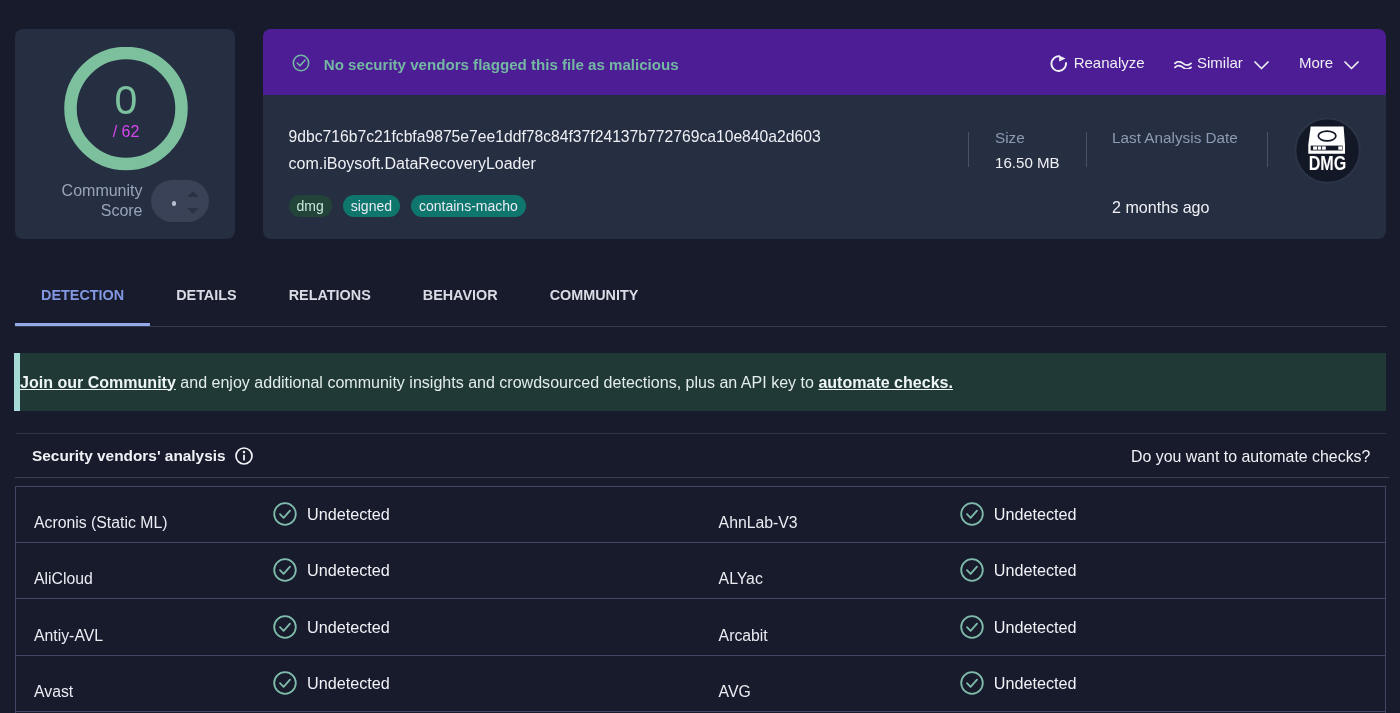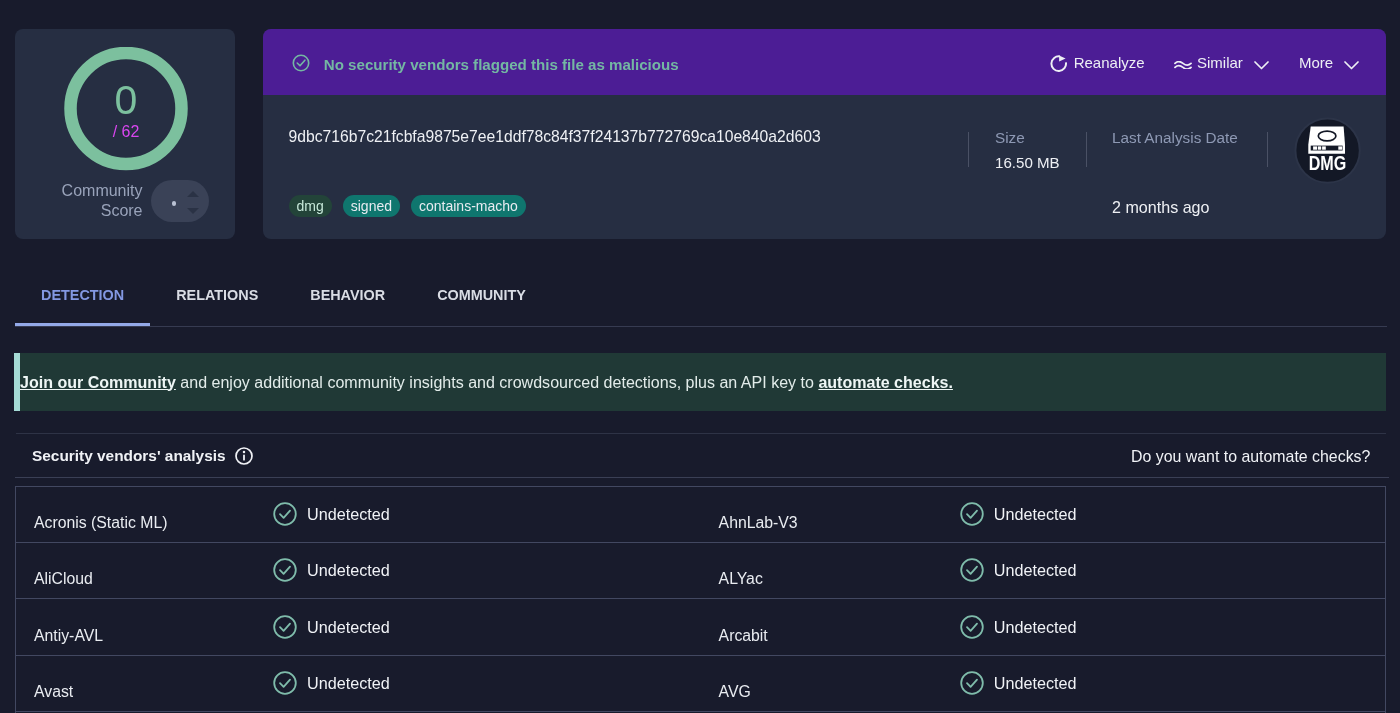--- a/index.html
+++ b/index.html
@@ -87,20 +87,21 @@
     <div class="abs btn" style="left:934px;">Similar</div>
     <svg class="abs" style="left:990.7px; top:32px;" width="15" height="9" viewBox="0 0 15 9">
       <path d="M1 1 L7.5 7.5 L14 1" fill="none" stroke="#edeff4" stroke-width="1.7" stroke-linecap="round" stroke-linejoin="round"></path>
     </svg>
     <div class="abs btn" style="left:1036px;">More</div>
     <svg class="abs" style="left:1081px; top:32px;" width="15" height="9" viewBox="0 0 15 9">
       <path d="M1 1 L7.5 7.5 L14 1" fill="none" stroke="#edeff4" stroke-width="1.7" stroke-linecap="round" stroke-linejoin="round"></path>
     </svg>
   </div>
   <div class="abs hash">9dbc716b7c21fcbfa9875e7ee1ddf78c84f37f24137b772769ca10e840a2d603</div>
+  <div class="abs fname">com.iBoysoft.DataRecoveryLoader</div>
   <div class="abs tags">
     <div class="tag green">dmg</div>
     <div class="tag">signed</div>
     <div class="tag">contains-macho</div>
   </div>
   <div class="abs msep" style="left:705px;"></div>
   <div class="abs mlbl" style="left:732px;">Size</div>
   <div class="abs mval" style="left:732px; font-size:15.1px;">16.50 MB</div>
   <div class="abs msep" style="left:823px;"></div>
   <div class="abs mlbl" style="left:849px;">Last Analysis Date</div>
@@ -114,20 +115,21 @@
     <rect x="19.1" y="29.4" width="3.9" height="3.3" fill="#fff"></rect>
     <rect x="23.8" y="29.4" width="3.4" height="3.3" fill="#fff"></rect>
     <rect x="28.1" y="29.4" width="3.7" height="3.3" fill="#fff"></rect>
     <rect x="44.3" y="29.4" width="3.8" height="3.3" fill="#fff"></rect>
     <text x="33.5" y="52.7" text-anchor="middle" font-family="Liberation Sans" font-size="20" font-weight="bold" fill="#fff" textLength="37.6" lengthAdjust="spacingAndGlyphs">DMG</text>
   </svg>
 </div>
 
 <div class="abs tabs">
   <div class="tab active">DETECTION</div>
+  <div class="tab">DETAILS</div>
   <div class="tab">RELATIONS</div>
   <div class="tab">BEHAVIOR</div>
   <div class="tab">COMMUNITY</div>
 </div>
 
 <div class="abs join">
     <span><b><u>Join our Community</u></b> and enjoy additional community insights and crowdsourced detections, plus an API key to <b><u>automate checks.</u></b></span>
   </div>
 
 <div class="abs topline"></div>

